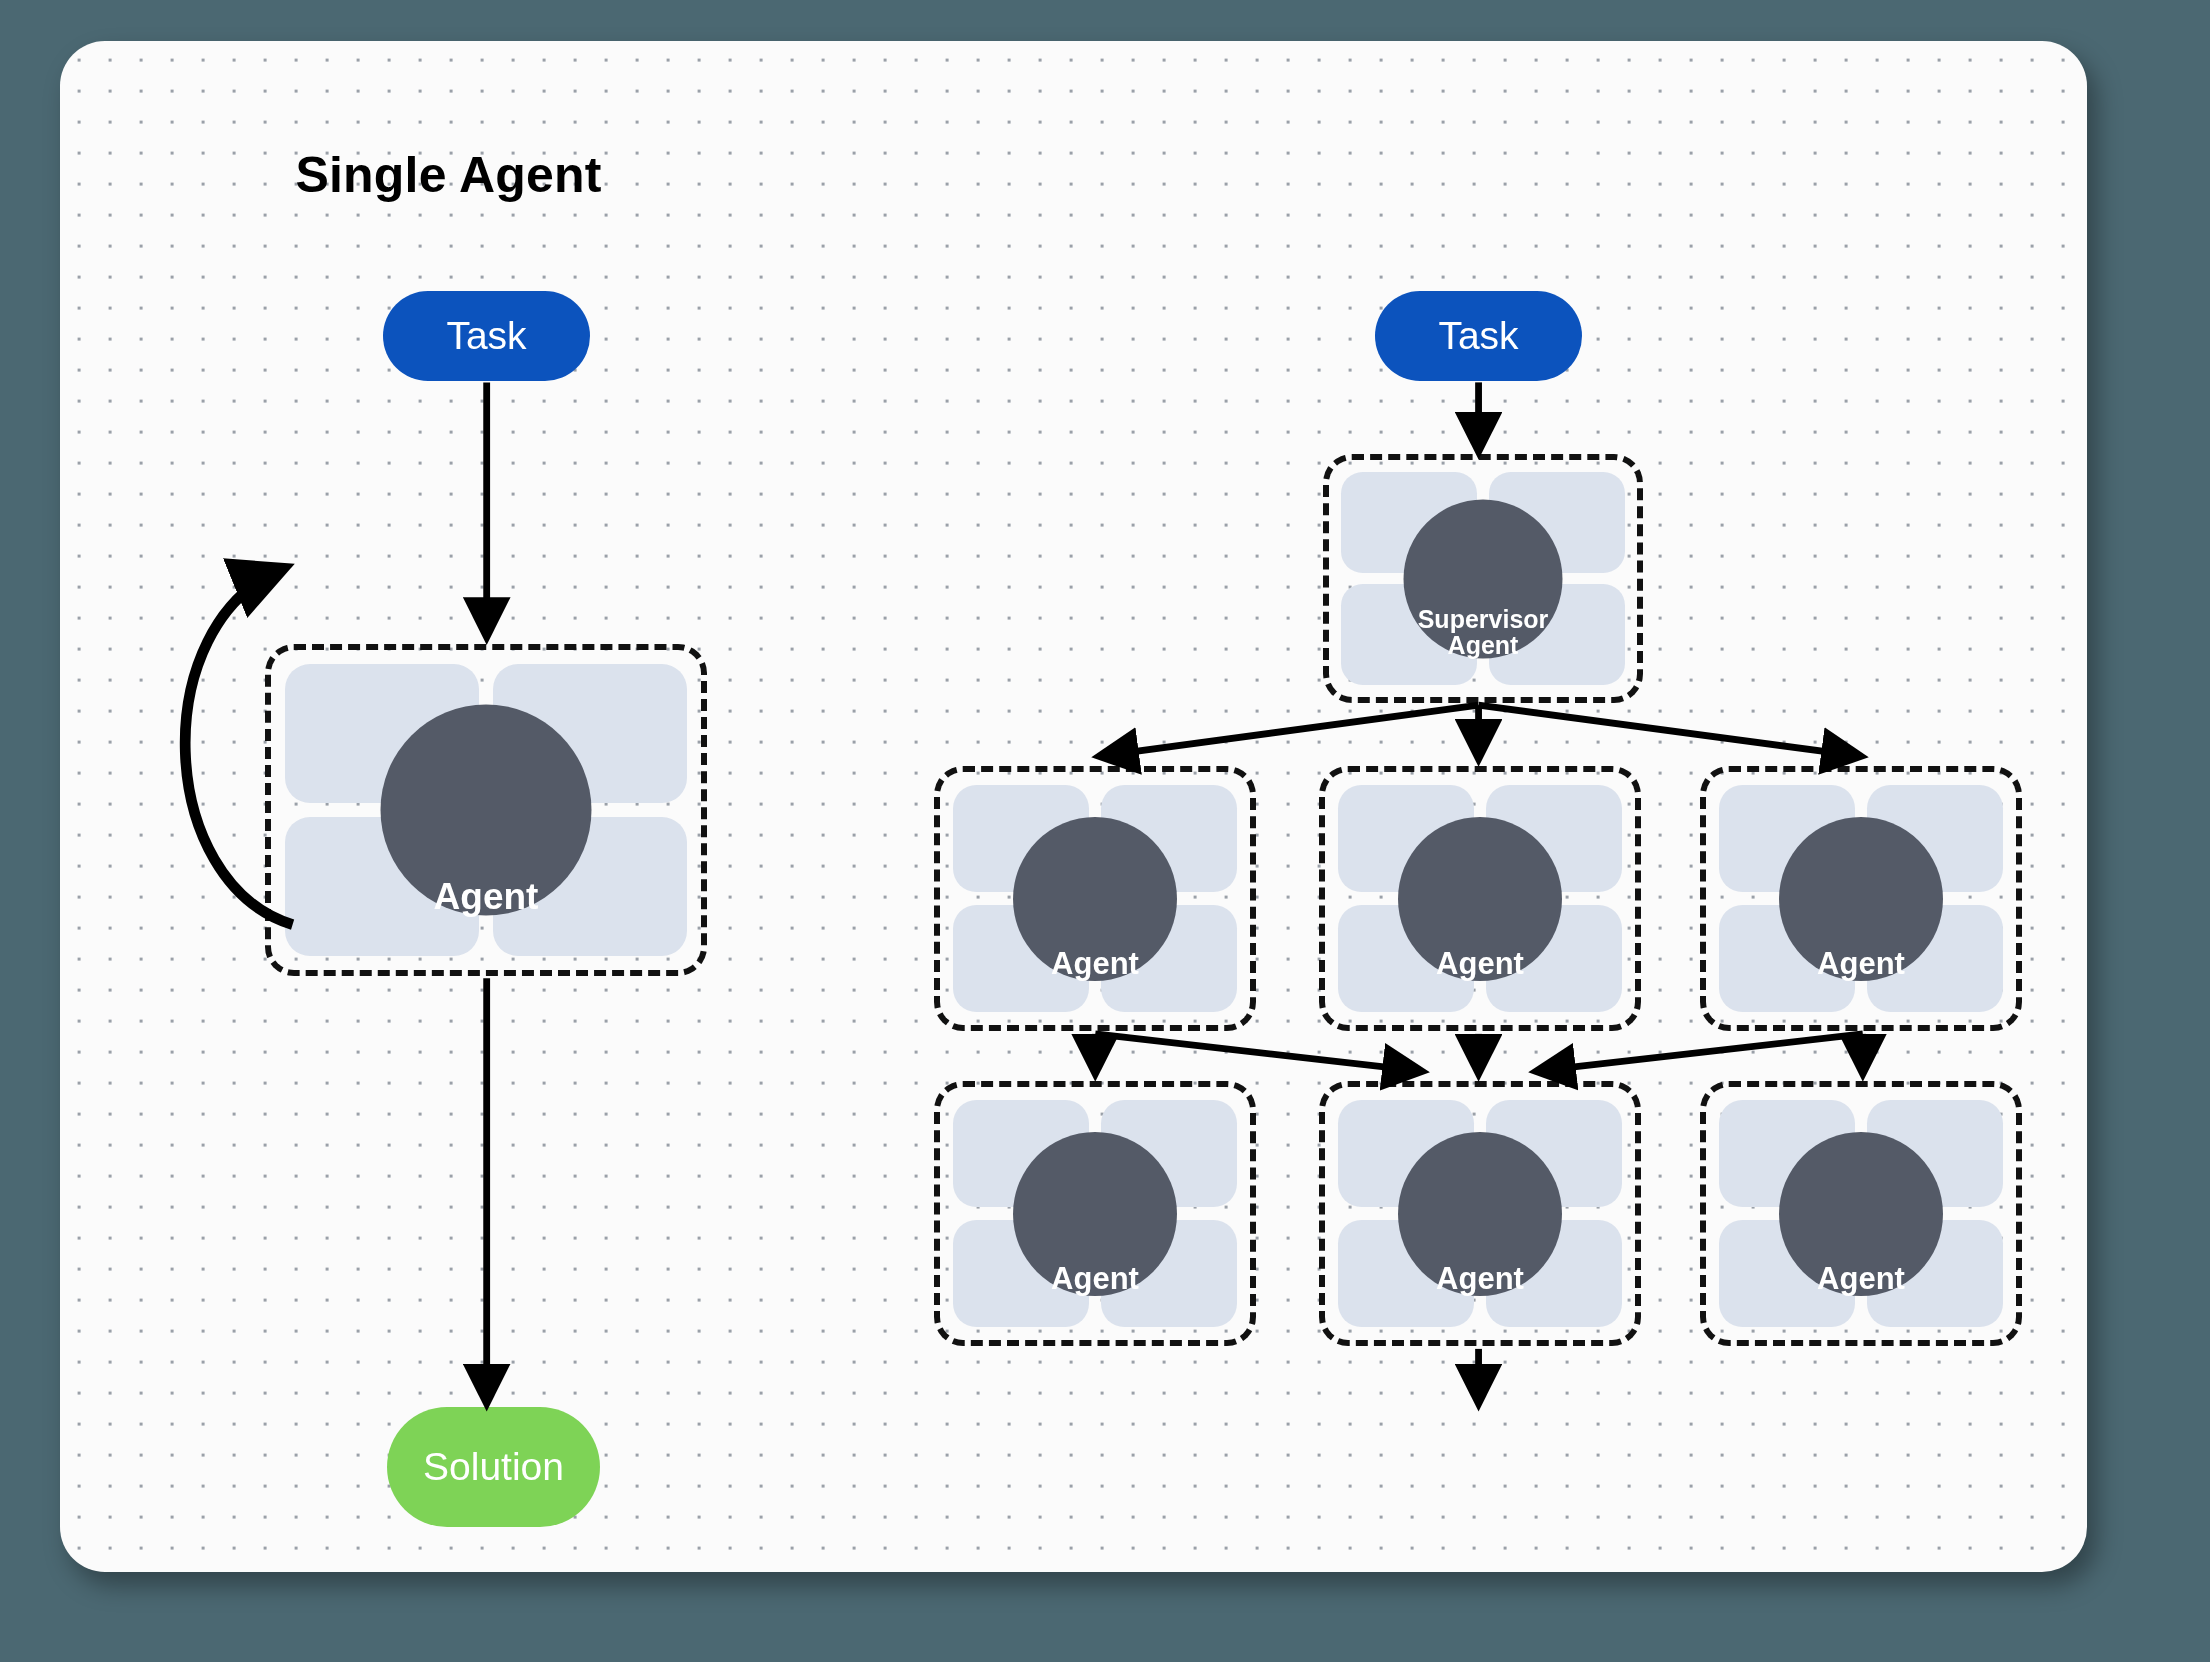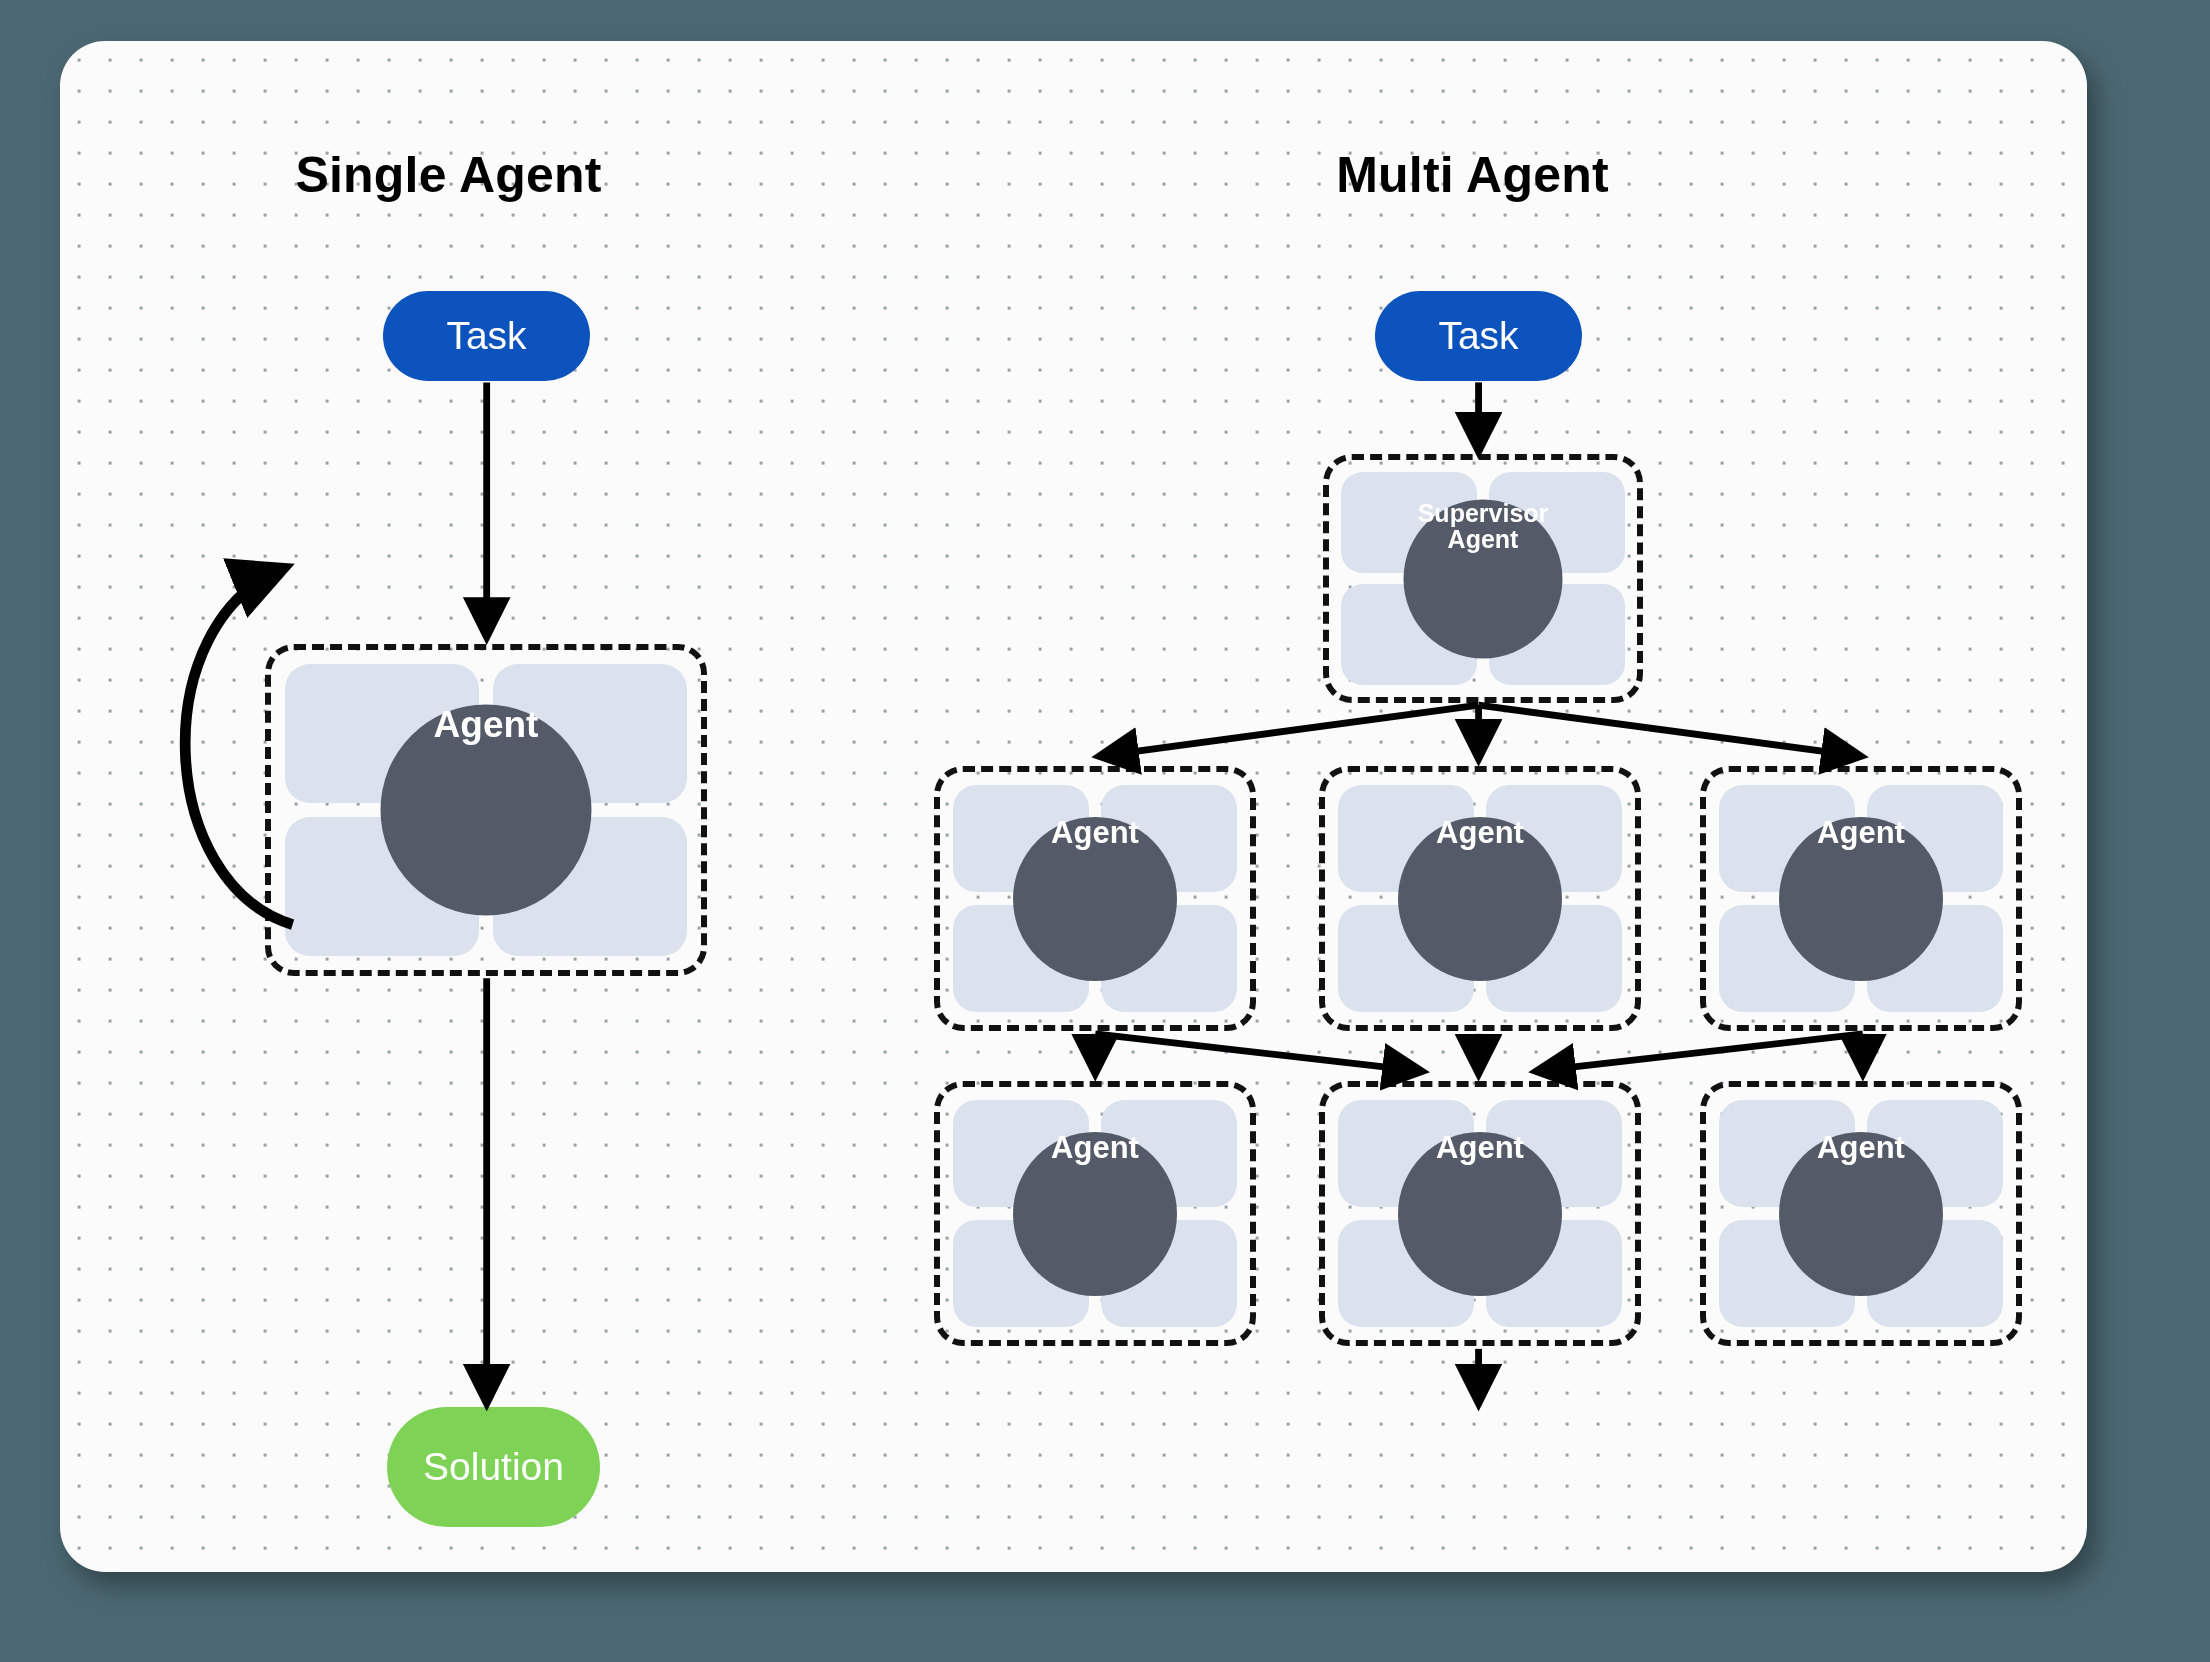--- a/index.html
+++ b/index.html
@@ -87,21 +87,21 @@
     border-radius: 25px;
   }
   .agent-circle {
     position: absolute;
     left: 50%;
     top: 50%;
     transform: translate(-50%, -50%);
     background: #545a67;
     border-radius: 50%;
     display: flex;
-    align-items: flex-start;
+    align-items: flex-end;
     justify-content: center;
     color: #ffffff;
     font-weight: bold;
     text-align: center;
     line-height: 1.06;
   }
 
   
   #box-single { left: 265px; top: 644px; width: 442px; height: 332px; }
   #box-single .agent-circle {
@@ -141,21 +141,20 @@
 </style>
 </head>
 <body>
 
 <div id="stage">
 
   <div id="card"></div>
 
   <div class="panel-title" id="title-single">Single Agent</div>
 
-  <div class="panel-title" id="title-multi">Multi Agent</div>
 
   <div class="pill task" id="task-single">Task</div>
 
   <div class="agent-box" id="box-single">
     <div class="agent-tiles">
       <div class="agent-tile"></div>
       <div class="agent-tile"></div>
       <div class="agent-tile"></div>
       <div class="agent-tile"></div>
     </div>

